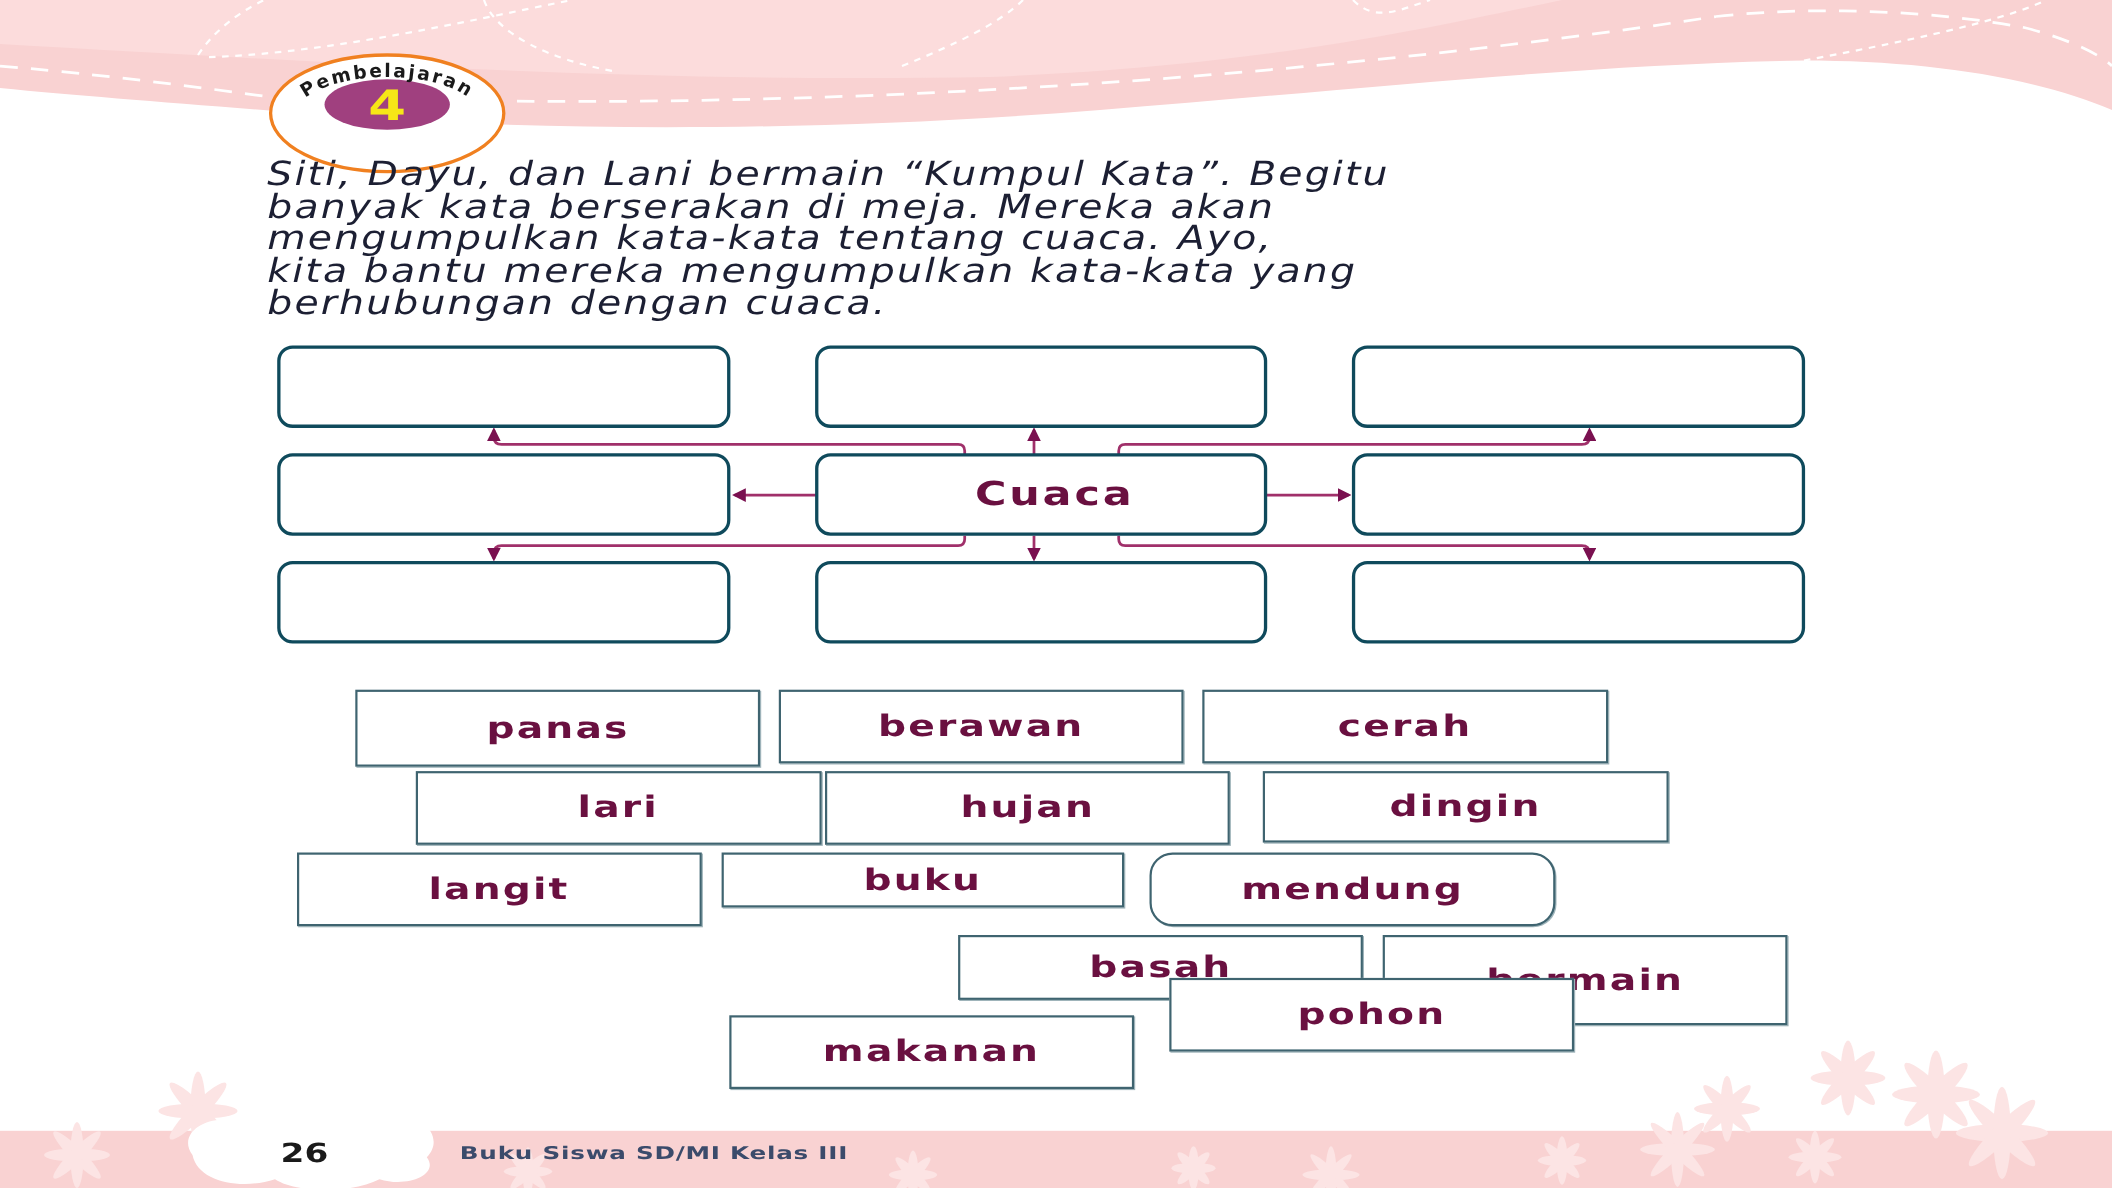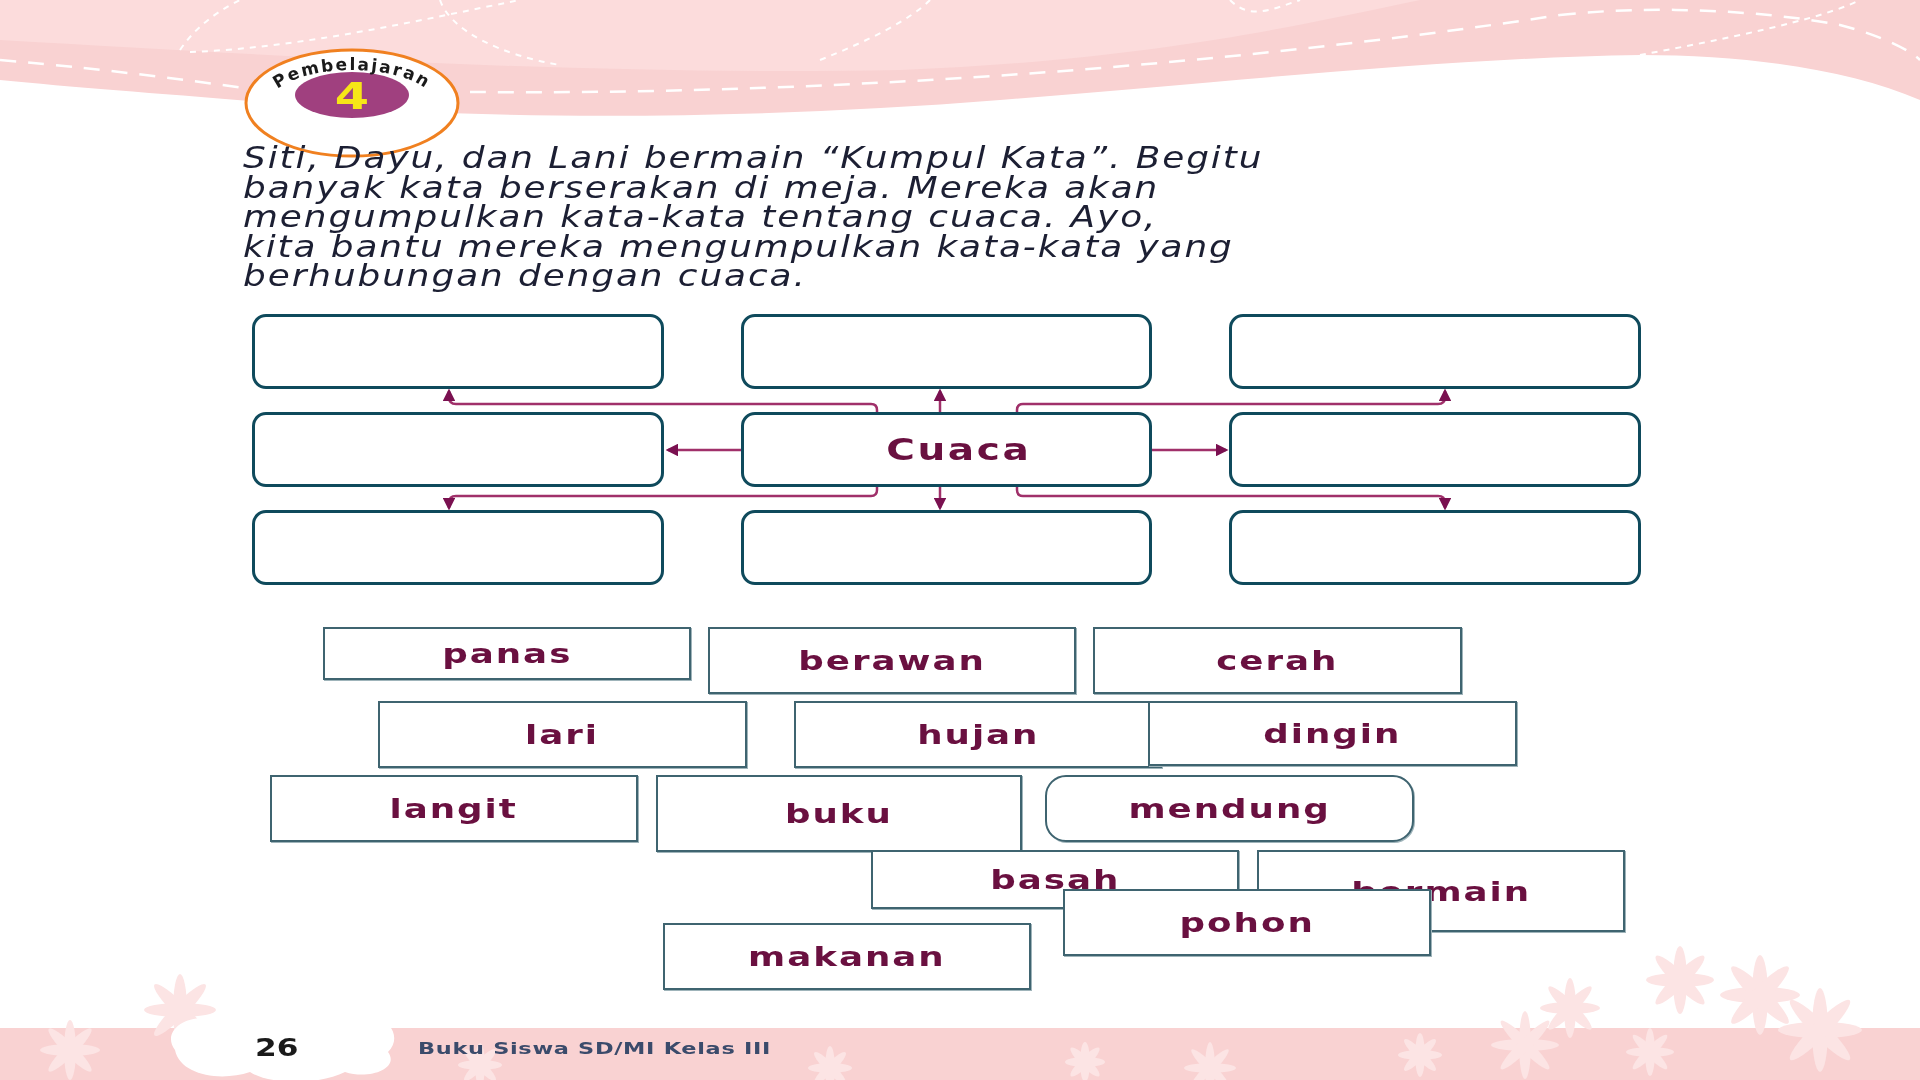--- a/index.html
+++ b/index.html
@@ -200,58 +200,58 @@
     <div class="dbox-label"></div>
   </div>
 <div class="dbox" style="left:741px;top:510px;width:411px;height:75px;">
     <div class="dbox-label"></div>
   </div>
 <div class="dbox" style="left:1229px;top:510px;width:412px;height:75px;">
     <div class="dbox-label"></div>
   </div>
 
 <div>
-  <div class="wbox" style="left:323px;top:627px;width:368px;height:53px;">
+  <div class="wbox" style="left:323px;top:627px;width:368px;height:70px;">
       <div class="wbox-label">
         <span>panas</span>
       </div>
     </div>
   <div class="wbox" style="left:708px;top:627px;width:368px;height:67px;">
       <div class="wbox-label">
         <span>berawan</span>
       </div>
     </div>
   <div class="wbox" style="left:1093px;top:627px;width:369px;height:67px;">
       <div class="wbox-label">
         <span>cerah</span>
       </div>
     </div>
 
   <div class="wbox" style="left:378px;top:701px;width:369px;height:67px;">
       <div class="wbox-label">
         <span>lari</span>
       </div>
     </div>
-  <div class="wbox" style="left:794px;top:701px;width:368px;height:67px;">
+  <div class="wbox" style="left:750px;top:701px;width:368px;height:67px;">
       <div class="wbox-label">
         <span>hujan</span>
       </div>
     </div>
   <div class="wbox" style="left:1148px;top:701px;width:369px;height:65px;">
       <div class="wbox-label">
         <span>dingin</span>
       </div>
     </div>
 
   <div class="wbox" style="left:270px;top:775px;width:368px;height:67px;">
       <div class="wbox-label">
         <span>langit</span>
       </div>
     </div>
-  <div class="wbox" style="left:656px;top:775px;width:366px;height:77px;">
+  <div class="wbox" style="left:656px;top:775px;width:366px;height:50px;">
       <div class="wbox-label">
         <span>buku</span>
       </div>
     </div>
   <div class="wbox" style="left:1045px;top:775px;width:369px;height:67px;border-radius:21px;">
       <div class="wbox-label">
         <span>mendung</span>
       </div>
     </div>
 

